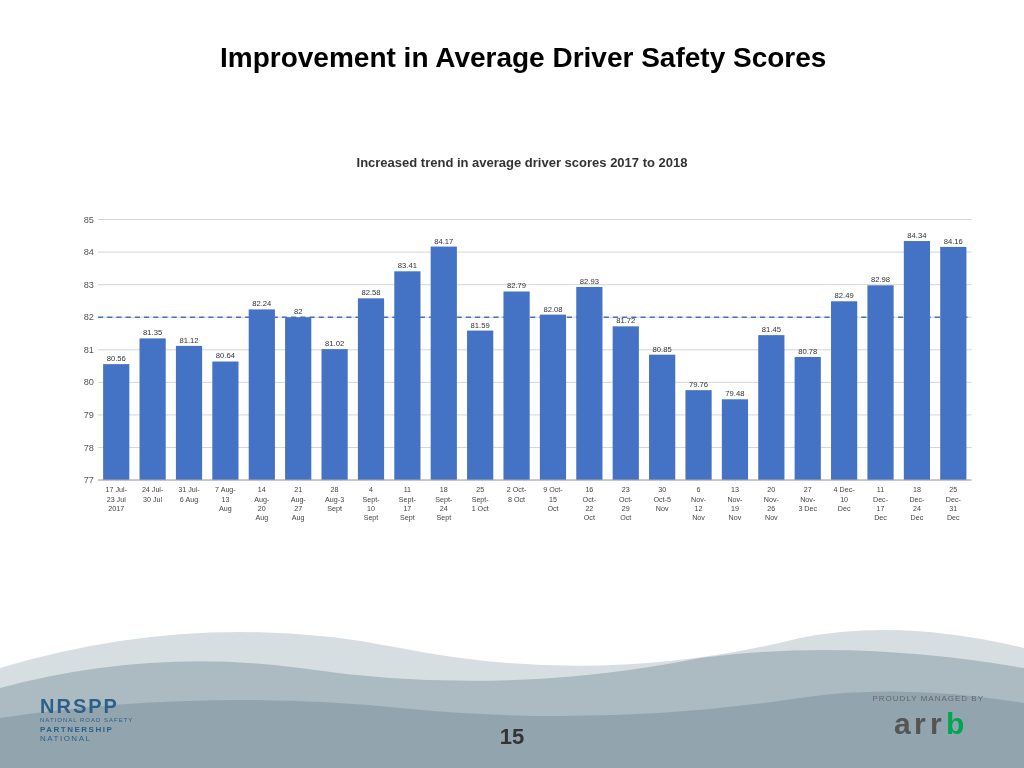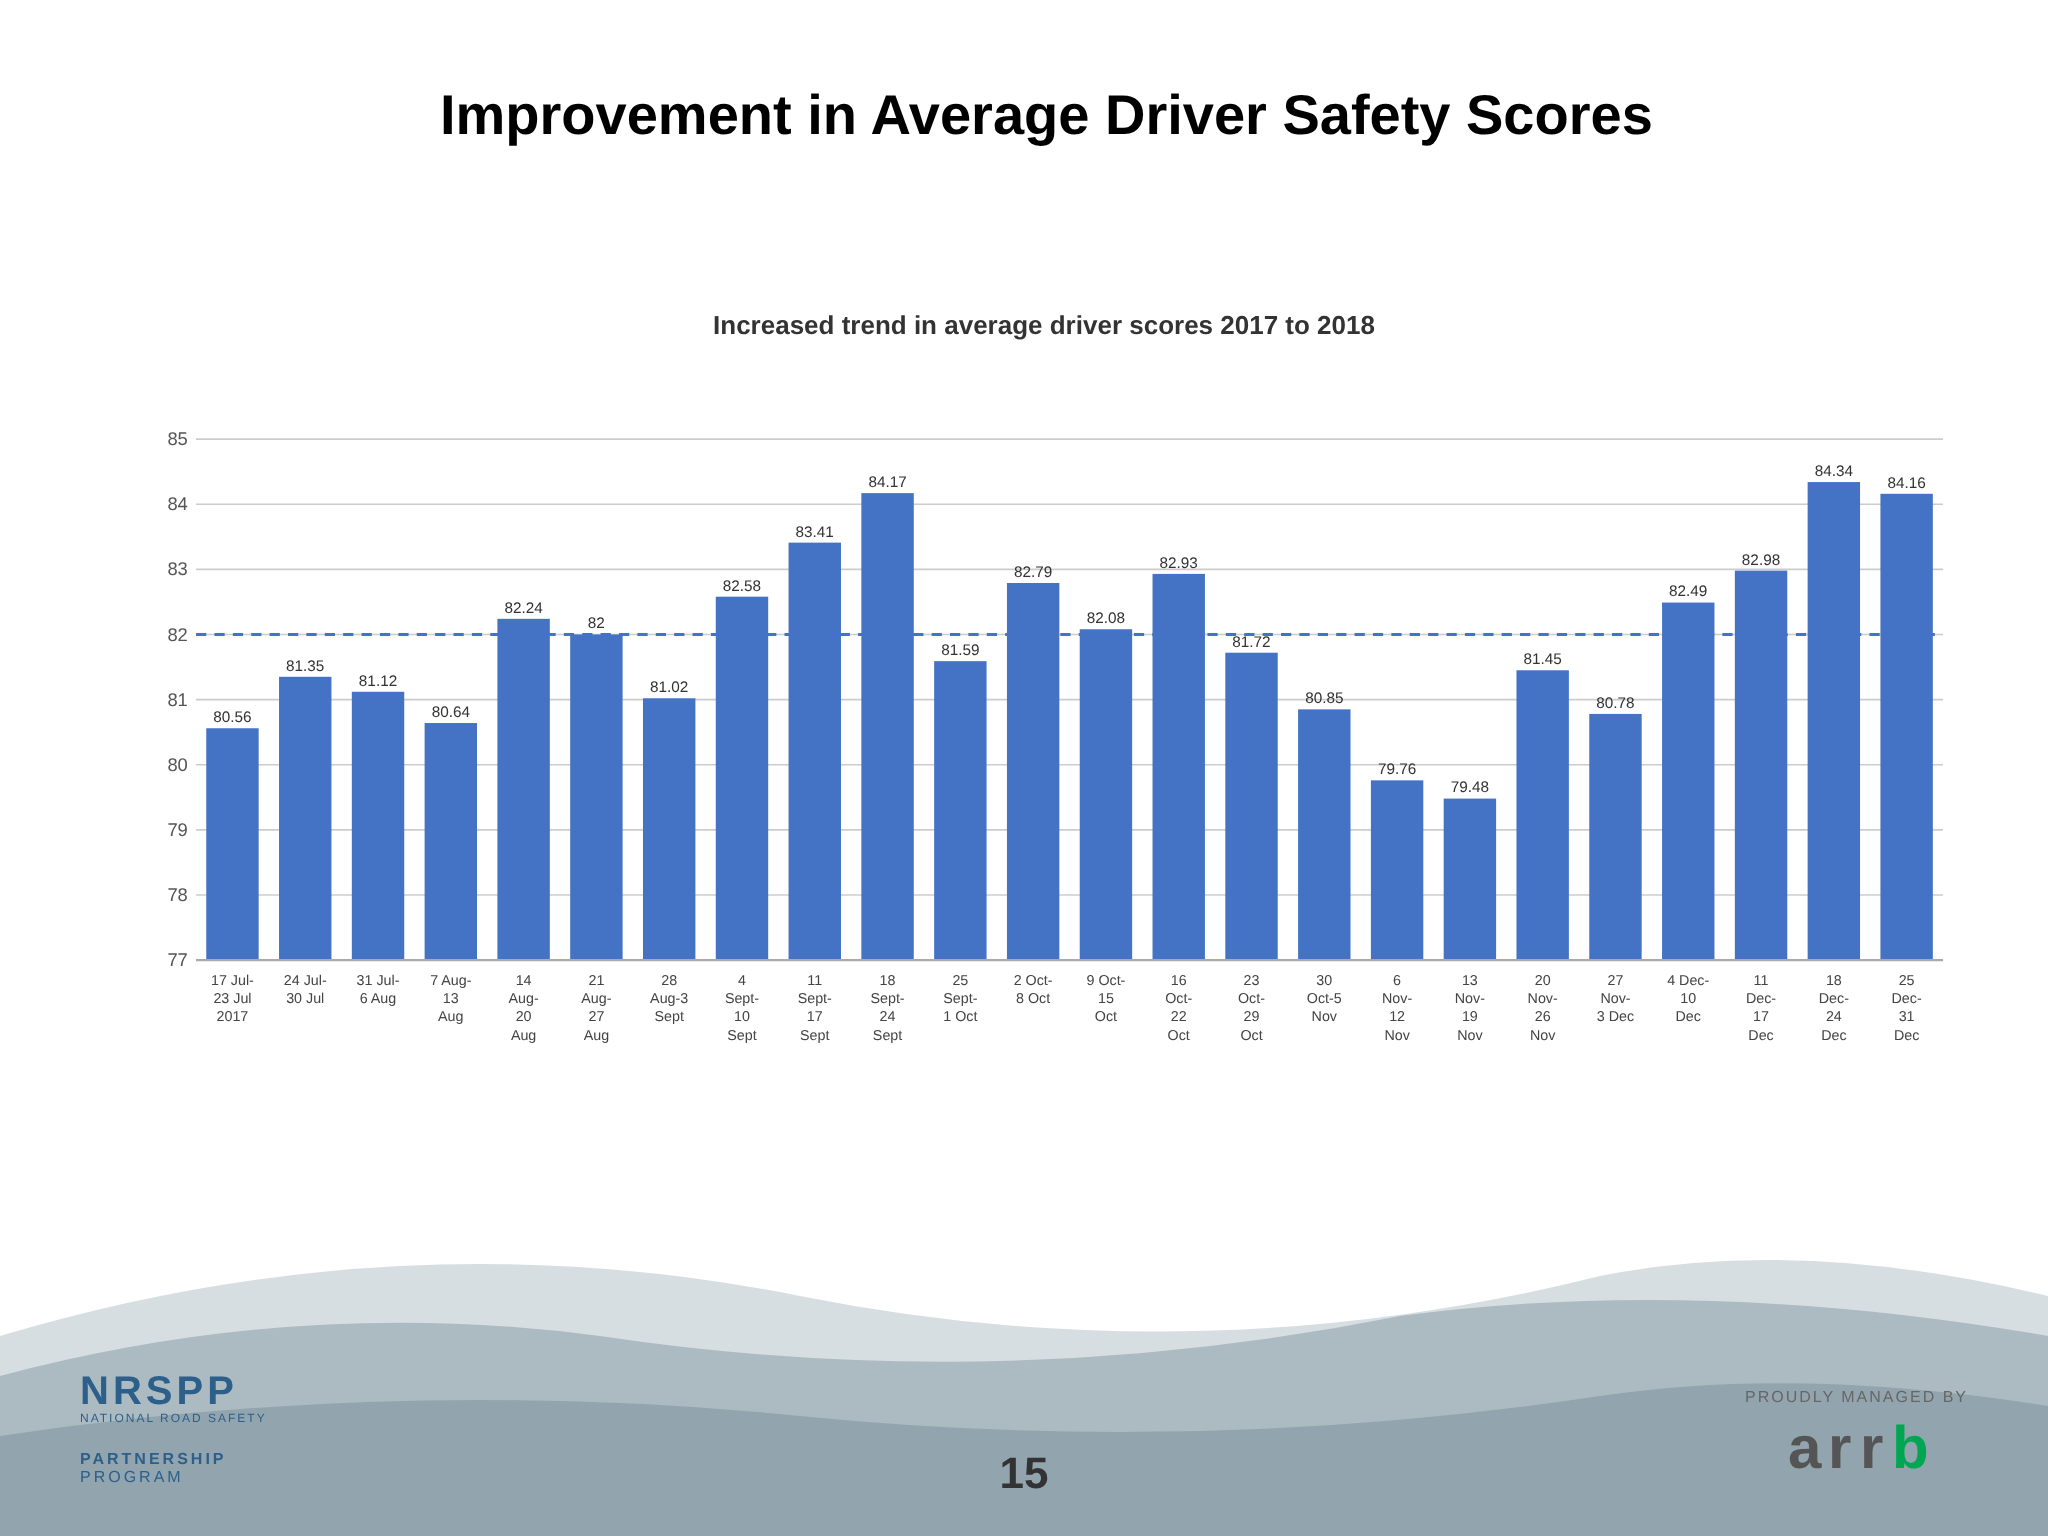--- a/index.html
+++ b/index.html
@@ -109,21 +109,21 @@
       color: #2c5f8a;
       letter-spacing: 1px;
       margin-top: 1px;
     }
 
     .partnership-text {
       font-size: 8px;
       font-weight: 700;
       color: #2c5f8a;
       letter-spacing: 1.5px;
-      margin-top: 12px;
+      margin-top: 2px;
     }
 
     .program-text {
       font-size: 8px;
       color: #2c5f8a;
       letter-spacing: 1.5px;
     }
 
     .arrb-area {
       position: absolute;
@@ -323,21 +323,21 @@
       <path d="M0,130 Q200,100 400,120 Q600,140 800,110 Q900,95 1024,115 L1024,180 L0,180 Z" fill="#78909c" opacity="0.5"></path>
     </svg>
   </div>
 
   <div class="footer-area">
 
     <div class="nrspp-logo">
       <div class="nrspp-text">NRSPP</div>
       <div class="nrspp-sub">NATIONAL ROAD SAFETY</div>
       <div class="partnership-text">PARTNERSHIP</div>
-      <div class="program-text">PROGRAM</div>
+      <div class="program-text">NATIONAL</div>
     </div>
 
     <div class="page-number">15</div>
 
     <div class="arrb-area">
       <div class="proudly-text">PROUDLY MANAGED BY</div>
       <div class="arrb-logo">
         <svg width="90" height="35" viewBox="0 0 90 35">
           <text x="0" y="28" font-size="30" font-weight="900" fill="#555" font-family="Arial">a</text>
           <text x="20" y="28" font-size="30" font-weight="900" fill="#555" font-family="Arial">r</text>

